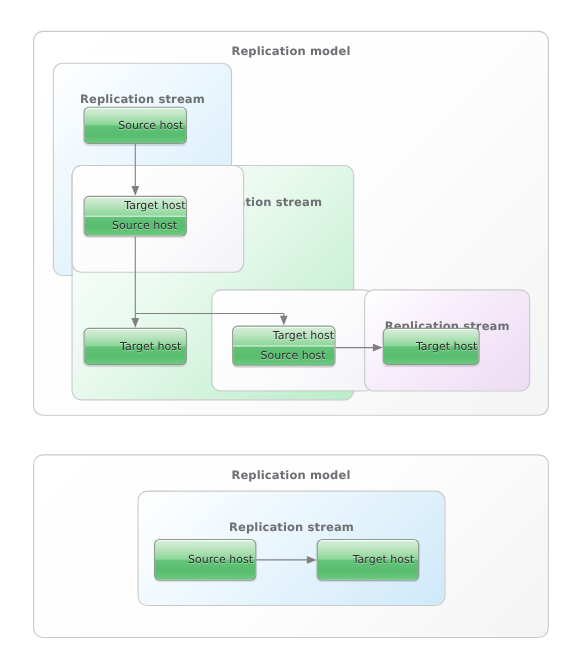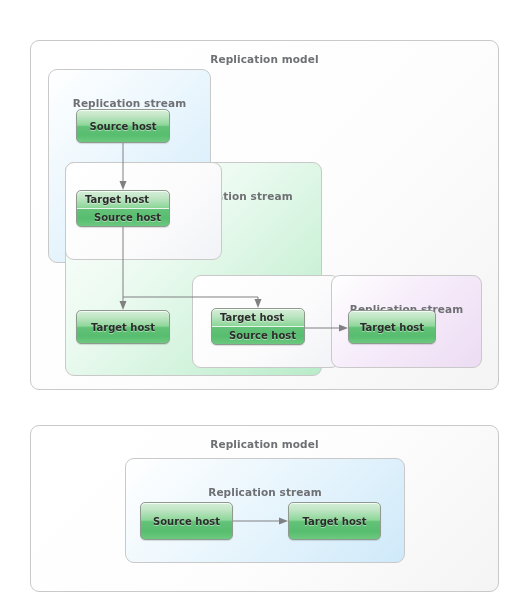--- a/index.html
+++ b/index.html
@@ -11,21 +11,21 @@
     width: 519px;
     height: 607px;
     position: relative;
     font-family: "DejaVu Sans", "Liberation Sans", sans-serif;
     overflow: hidden;
   }
 
   
   .canvas {
     position: absolute;
-    left: 0; top: 12px;
+    left: 0; top: 0;
     width: 519px;
     height: 429px;
   }
 
   .model-box {
     position: absolute;
     box-sizing: border-box;
     border: 1px solid #c9c9c9;
     border-radius: 9px;
     background: linear-gradient(135deg, #ffffff 0%, #fdfdfd 55%, #f4f4f4 100%);
@@ -78,24 +78,25 @@
         #63c278 52%,
         #57bd6f 78%,
         #6cc97f 100%);
     box-shadow: inset 0 1px 0 rgba(255,255,255,.75), 0 1px 1px rgba(0,0,0,.12);
     display: flex;
     align-items: center;
     justify-content: center;
   }
   .host .host-label {
     font-size: 10px;
-    font-weight: bold;
+    font-weight: normal;
     color: #2c2c2c;
     text-shadow: 0 1px 0 rgba(255,255,255,.45);
     white-space: nowrap;
+    margin-left: 28px;
   }
 
   
   .host.stacked {
     display: block;
     padding: 0;
   }
   .host.stacked .row {
     height: 50%;
     display: flex;

